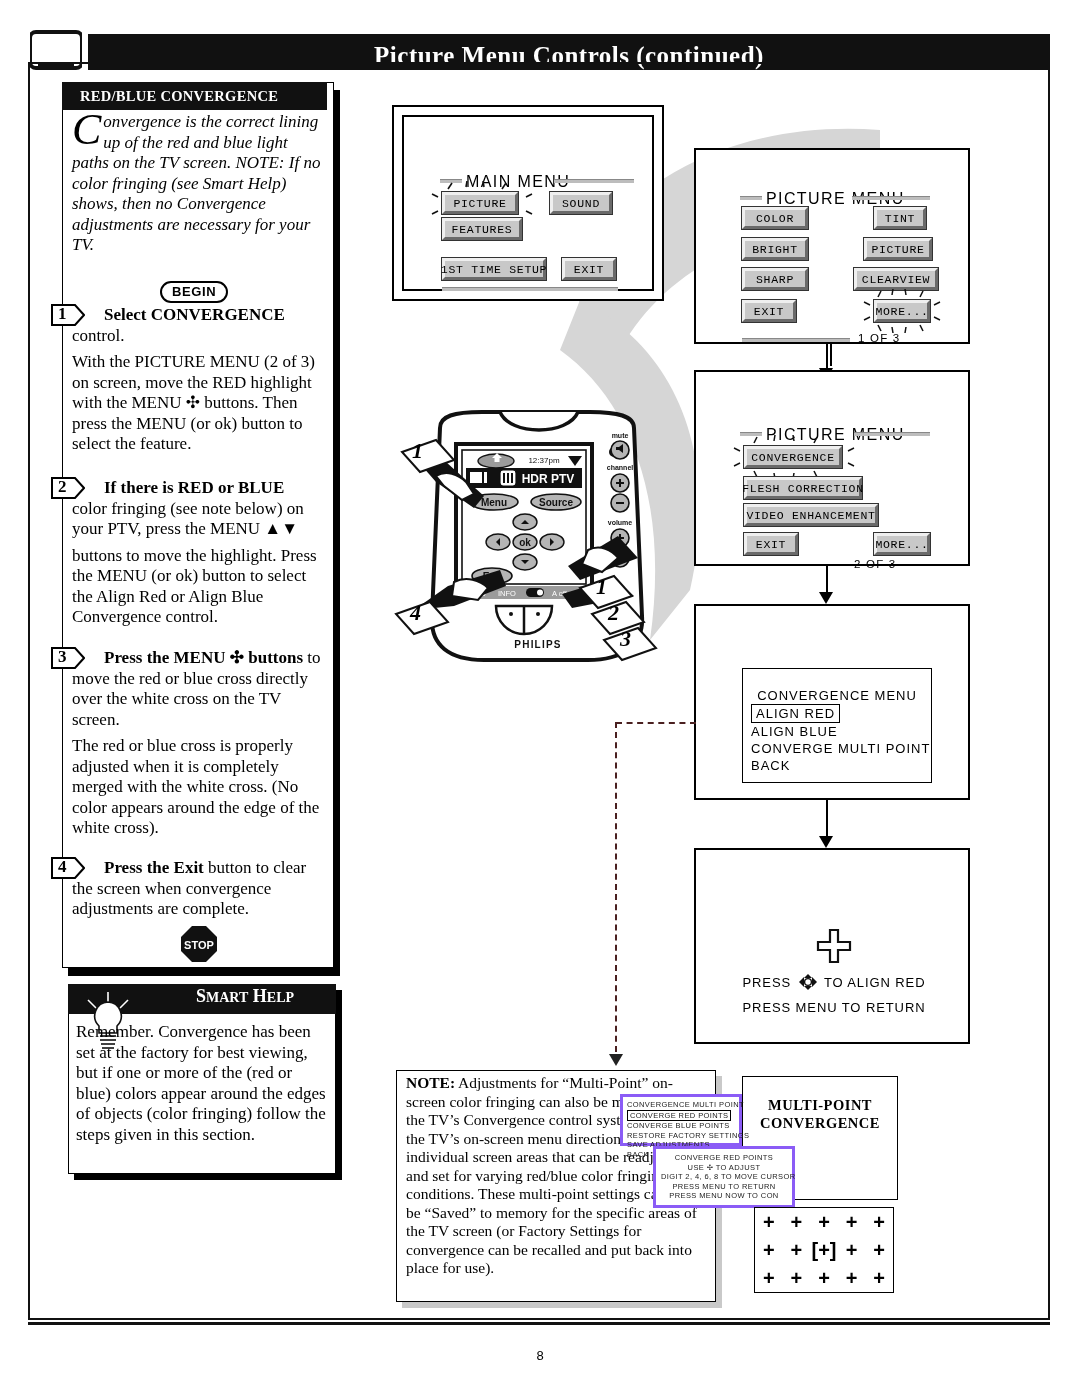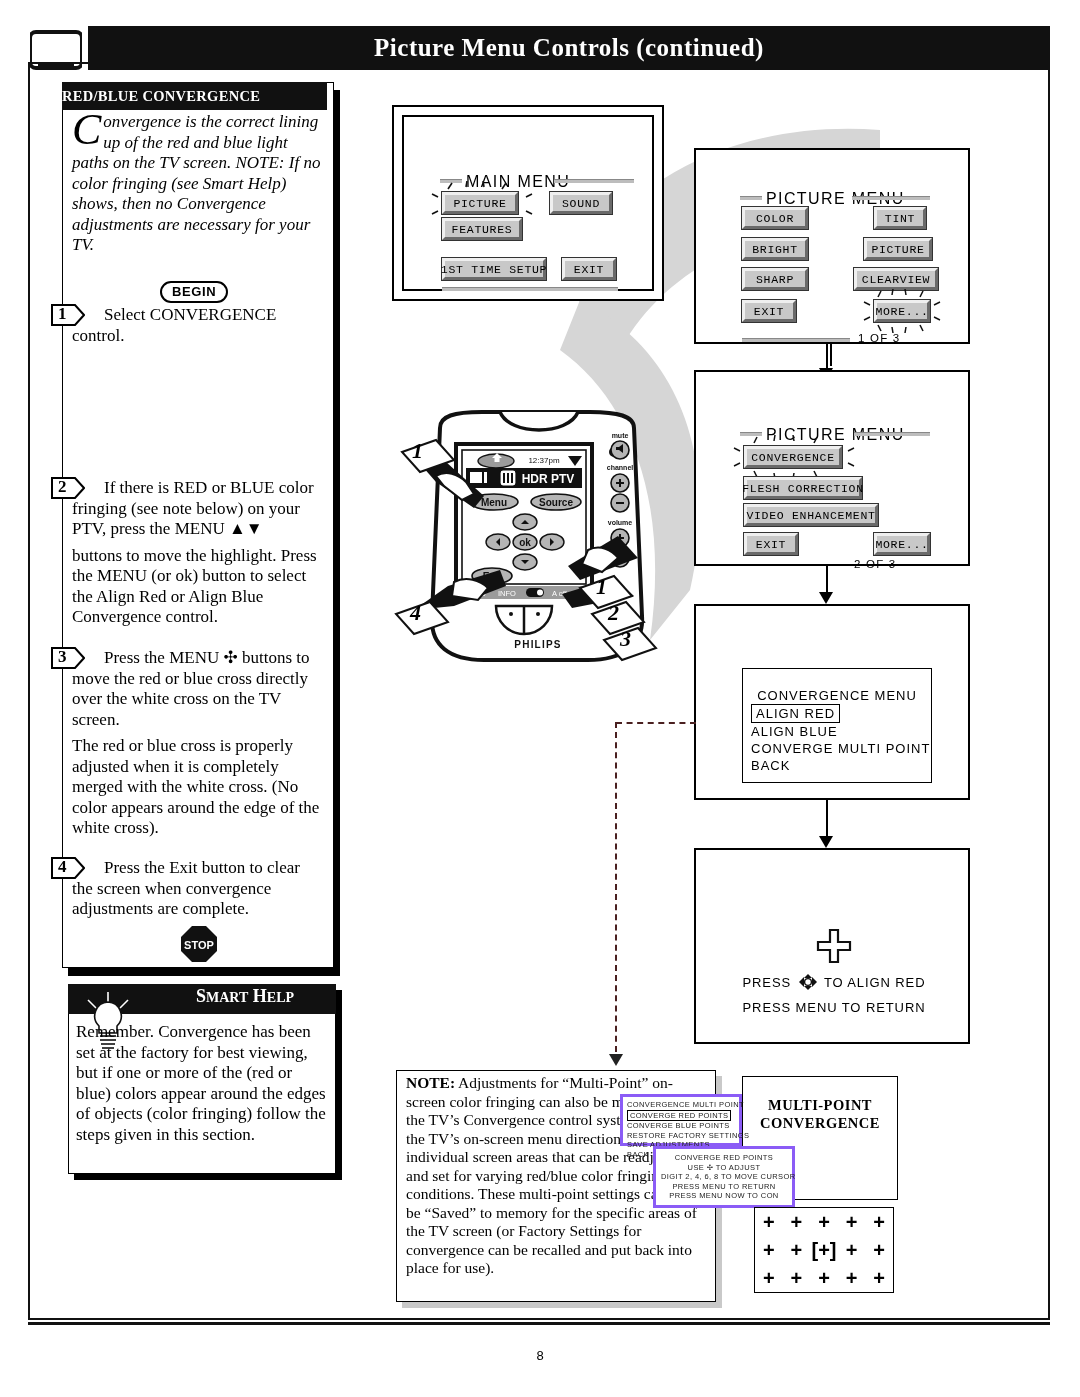--- a/index.html
+++ b/index.html
@@ -10,42 +10,42 @@
   
   #page-frame{
     position:absolute;left:28px;top:62px;width:1022px;height:1258px;
     border:2px solid #111;box-sizing:border-box;
   }
   
   #tv-logo{
     position:absolute;left:30px;top:28px;width:52px;height:46px;
   }
   #header-bar{
-    position:absolute;left:88px;top:26px;width:962px;height:44px;
+    position:absolute;left:88px;top:34px;width:962px;height:36px;
     background:#111;
   }
   #header-title{
     color:#fff;text-align:center;line-height:44px;
     font-family:"Liberation Serif", serif;font-weight:bold;
     font-size:25px;letter-spacing:.5px;white-space:nowrap;
   }
   .smcaps .big{font-size:25px;}
   #left-shadow{
     position:absolute;left:68px;top:90px;width:272px;height:886px;
     background:#000;
   }
   #left-box{
     position:absolute;left:62px;top:82px;width:272px;height:886px;
     background:#fff;border:1.5px solid #000;box-sizing:border-box;
   }
   #section-tab{
     position:absolute;left:62px;top:82px;width:265px;height:28px;
     background:#111;color:#fff;
     font-family:"Liberation Serif", serif;font-weight:bold;font-size:14.5px;
-    letter-spacing:.3px;line-height:28px;box-sizing:border-box;
+    letter-spacing:.3px;line-height:28px;padding-left:18px;box-sizing:border-box;
   }
   #intro{
     position:absolute;left:72px;top:112px;width:250px;
     font-style:italic;font-size:17px;line-height:20.5px;
   }
   #intro .dropcap{
     float:left;font-size:44px;line-height:36px;font-style:italic;
     padding:0 2px 0 0;font-weight:normal;
   }
   .begin-pill{
@@ -53,21 +53,21 @@
     border:2.5px solid #000;border-radius:11px;
     padding:1px 10px 2px;font-family:"Liberation Sans", sans-serif;
     font-weight:bold;font-size:13px;letter-spacing:.6px;
     background:#fff;
   }
   .step{
     position:absolute;width:250px;left:72px;
     font-size:17px;line-height:20.5px;
   }
   .step p{margin:0 0 6px 0;}
-  .step .lead{font-weight:normal;margin-top:32px;}
+  .step .lead{font-weight:bold;margin-top:32px;}
   .step .first-line{text-indent:32px;}
   .numtag{
     position:absolute;left:-21px;top:-2px;width:34px;height:22px;
     font-family:"Liberation Serif", serif;font-weight:bold;font-size:17px;
   }
   .numtag svg{position:absolute;left:0;top:0;}
   .numtag span{position:absolute;left:7px;top:1px;}
   .stopsign{
     position:absolute;left:180px;top:925px;width:38px;height:38px;
   }
@@ -181,20 +181,21 @@
 <div class="begin-pill">BEGIN</div>
 
 <div class="step" style="top:305px;">
   <div class="numtag">
     <svg width="34" height="24">
         <polygon points="1,2 24,2 33,12 24,22 1,22" fill="#fff" stroke="#000" stroke-width="2"></polygon>
       </svg>
     <span>1</span>
   </div>
   <p class="first-line"><span class="lead">Select CONVERGENCE</span><span> control.</span></p>
+  <p>With the PICTURE MENU (2 of 3) on screen, move the RED highlight with the MENU ✣ buttons. Then press the MENU (or ok) button to select the feature.</p>
 </div>
 
 <div class="step" style="top:478px;">
   <div class="numtag">
     <svg width="34" height="24">
         <polygon points="1,2 24,2 33,12 24,22 1,22" fill="#fff" stroke="#000" stroke-width="2"></polygon>
       </svg>
     <span>2</span>
   </div>
   <p class="first-line"><span class="lead">If there is RED or BLUE</span><span> color fringing (see note below) on your PTV, press the MENU ▲▼</span></p>

